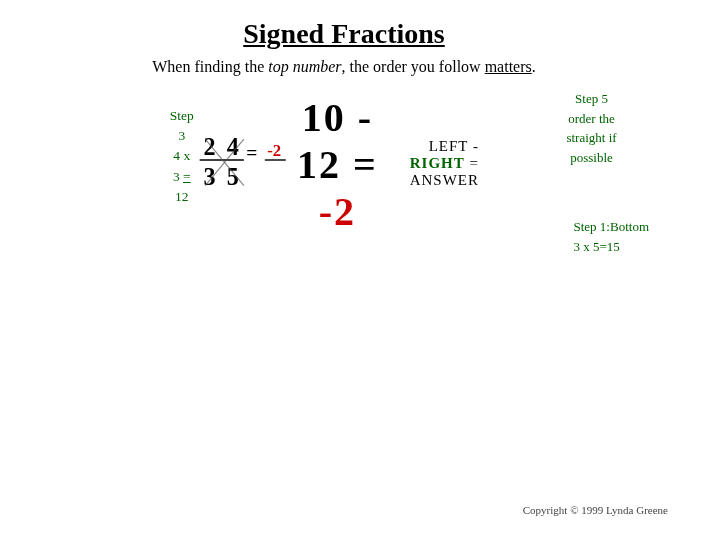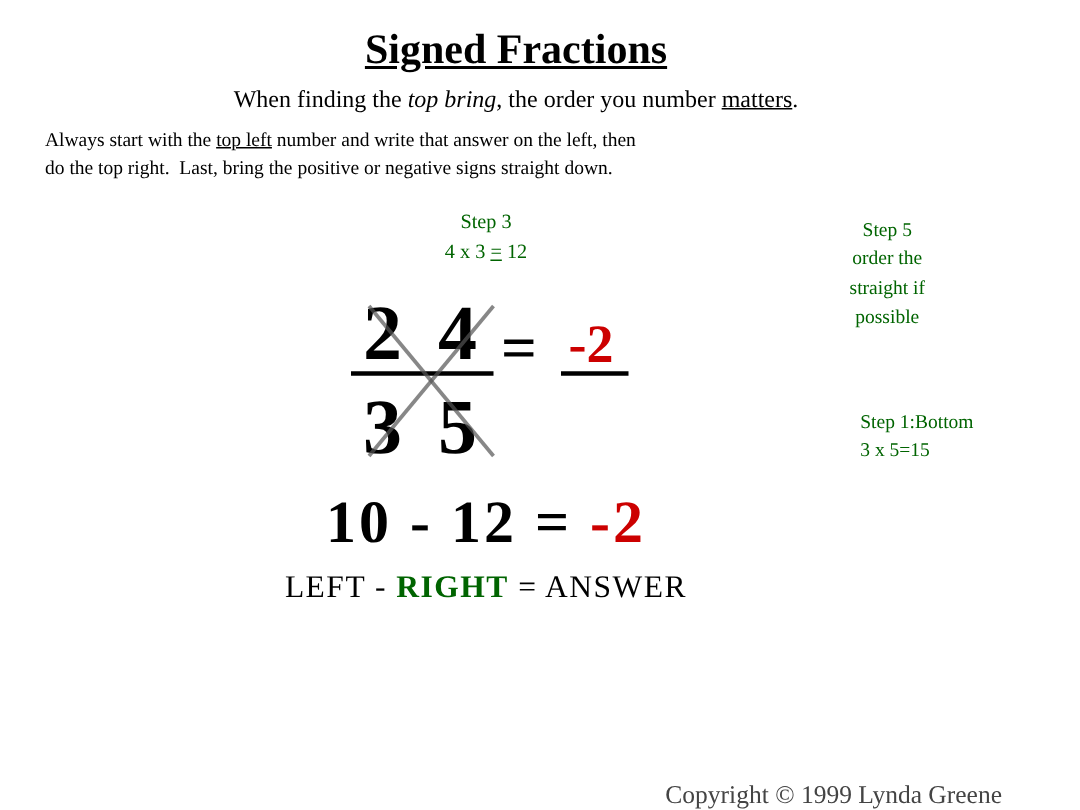--- a/index.html
+++ b/index.html
@@ -78,21 +78,20 @@
       color: #006400;
     }
 
     .step-box span {
       font-size: 13.5px;
     }
 
     
     .center-col {
       display: flex;
-      flex-direction: column;
       align-items: center;
       width: 310px;
     }
 
     .step3-box {
       font-size: 13.5px;
       color: #006400;
       text-align: center;
       margin-bottom: 6px;
       line-height: 1.5;
@@ -124,22 +123,22 @@
       margin-top: 10px;
       letter-spacing: 2px;
     }
 
     .bottom-equation .neg2 {
       color: #cc0000;
       font-weight: bold;
     }
 
     .answer-row {
-      font-size: 21px;
-      text-align: center;
+      font-size: 15px;
+      text-align: right;
       margin-top: 8px;
       letter-spacing: 1px;
     }
 
     .answer-row .right-word {
       color: #006400;
       font-weight: bold;
     }
 
     
@@ -166,43 +165,39 @@
       color: #006400;
       line-height: 1.5;
       text-align: left;
     }
 
     .step1-box .underline-text {
     }
 
     .copyright {
       position: absolute;
-      bottom: 0;
+      bottom: 24px;
       right: 20px;
-      font-size: 17px;
+      font-size: 11px;
       color: #444;
     }
   </style>
 </head>
 <body>
 
 <div class="page">
 
   <div class="title">
     <span>Signed Fractions</span>
   </div>
 
   <div class="subtitle">
-    <span>When finding the </span><em>top bring</em><span>, the order you number </span><u>matters</u><span>.</span>
-  </div>
-
-  <div class="instructions">
-    Always start with the <u>top left</u> number and write that answer on the left, then<br>
-    do the top right.&nbsp; Last, bring the positive or negative signs straight down.
-  </div>
+    <span>When finding the </span><em>top number</em><span>, the order you follow </span><u>matters</u><span>.</span>
+  </div>
+
 
   <div class="content-area">
 
     <div class="left-col">
     </div>
 
     <div class="center-col">
 
       <div class="step3-box">
         <span>Step 3</span><br>

